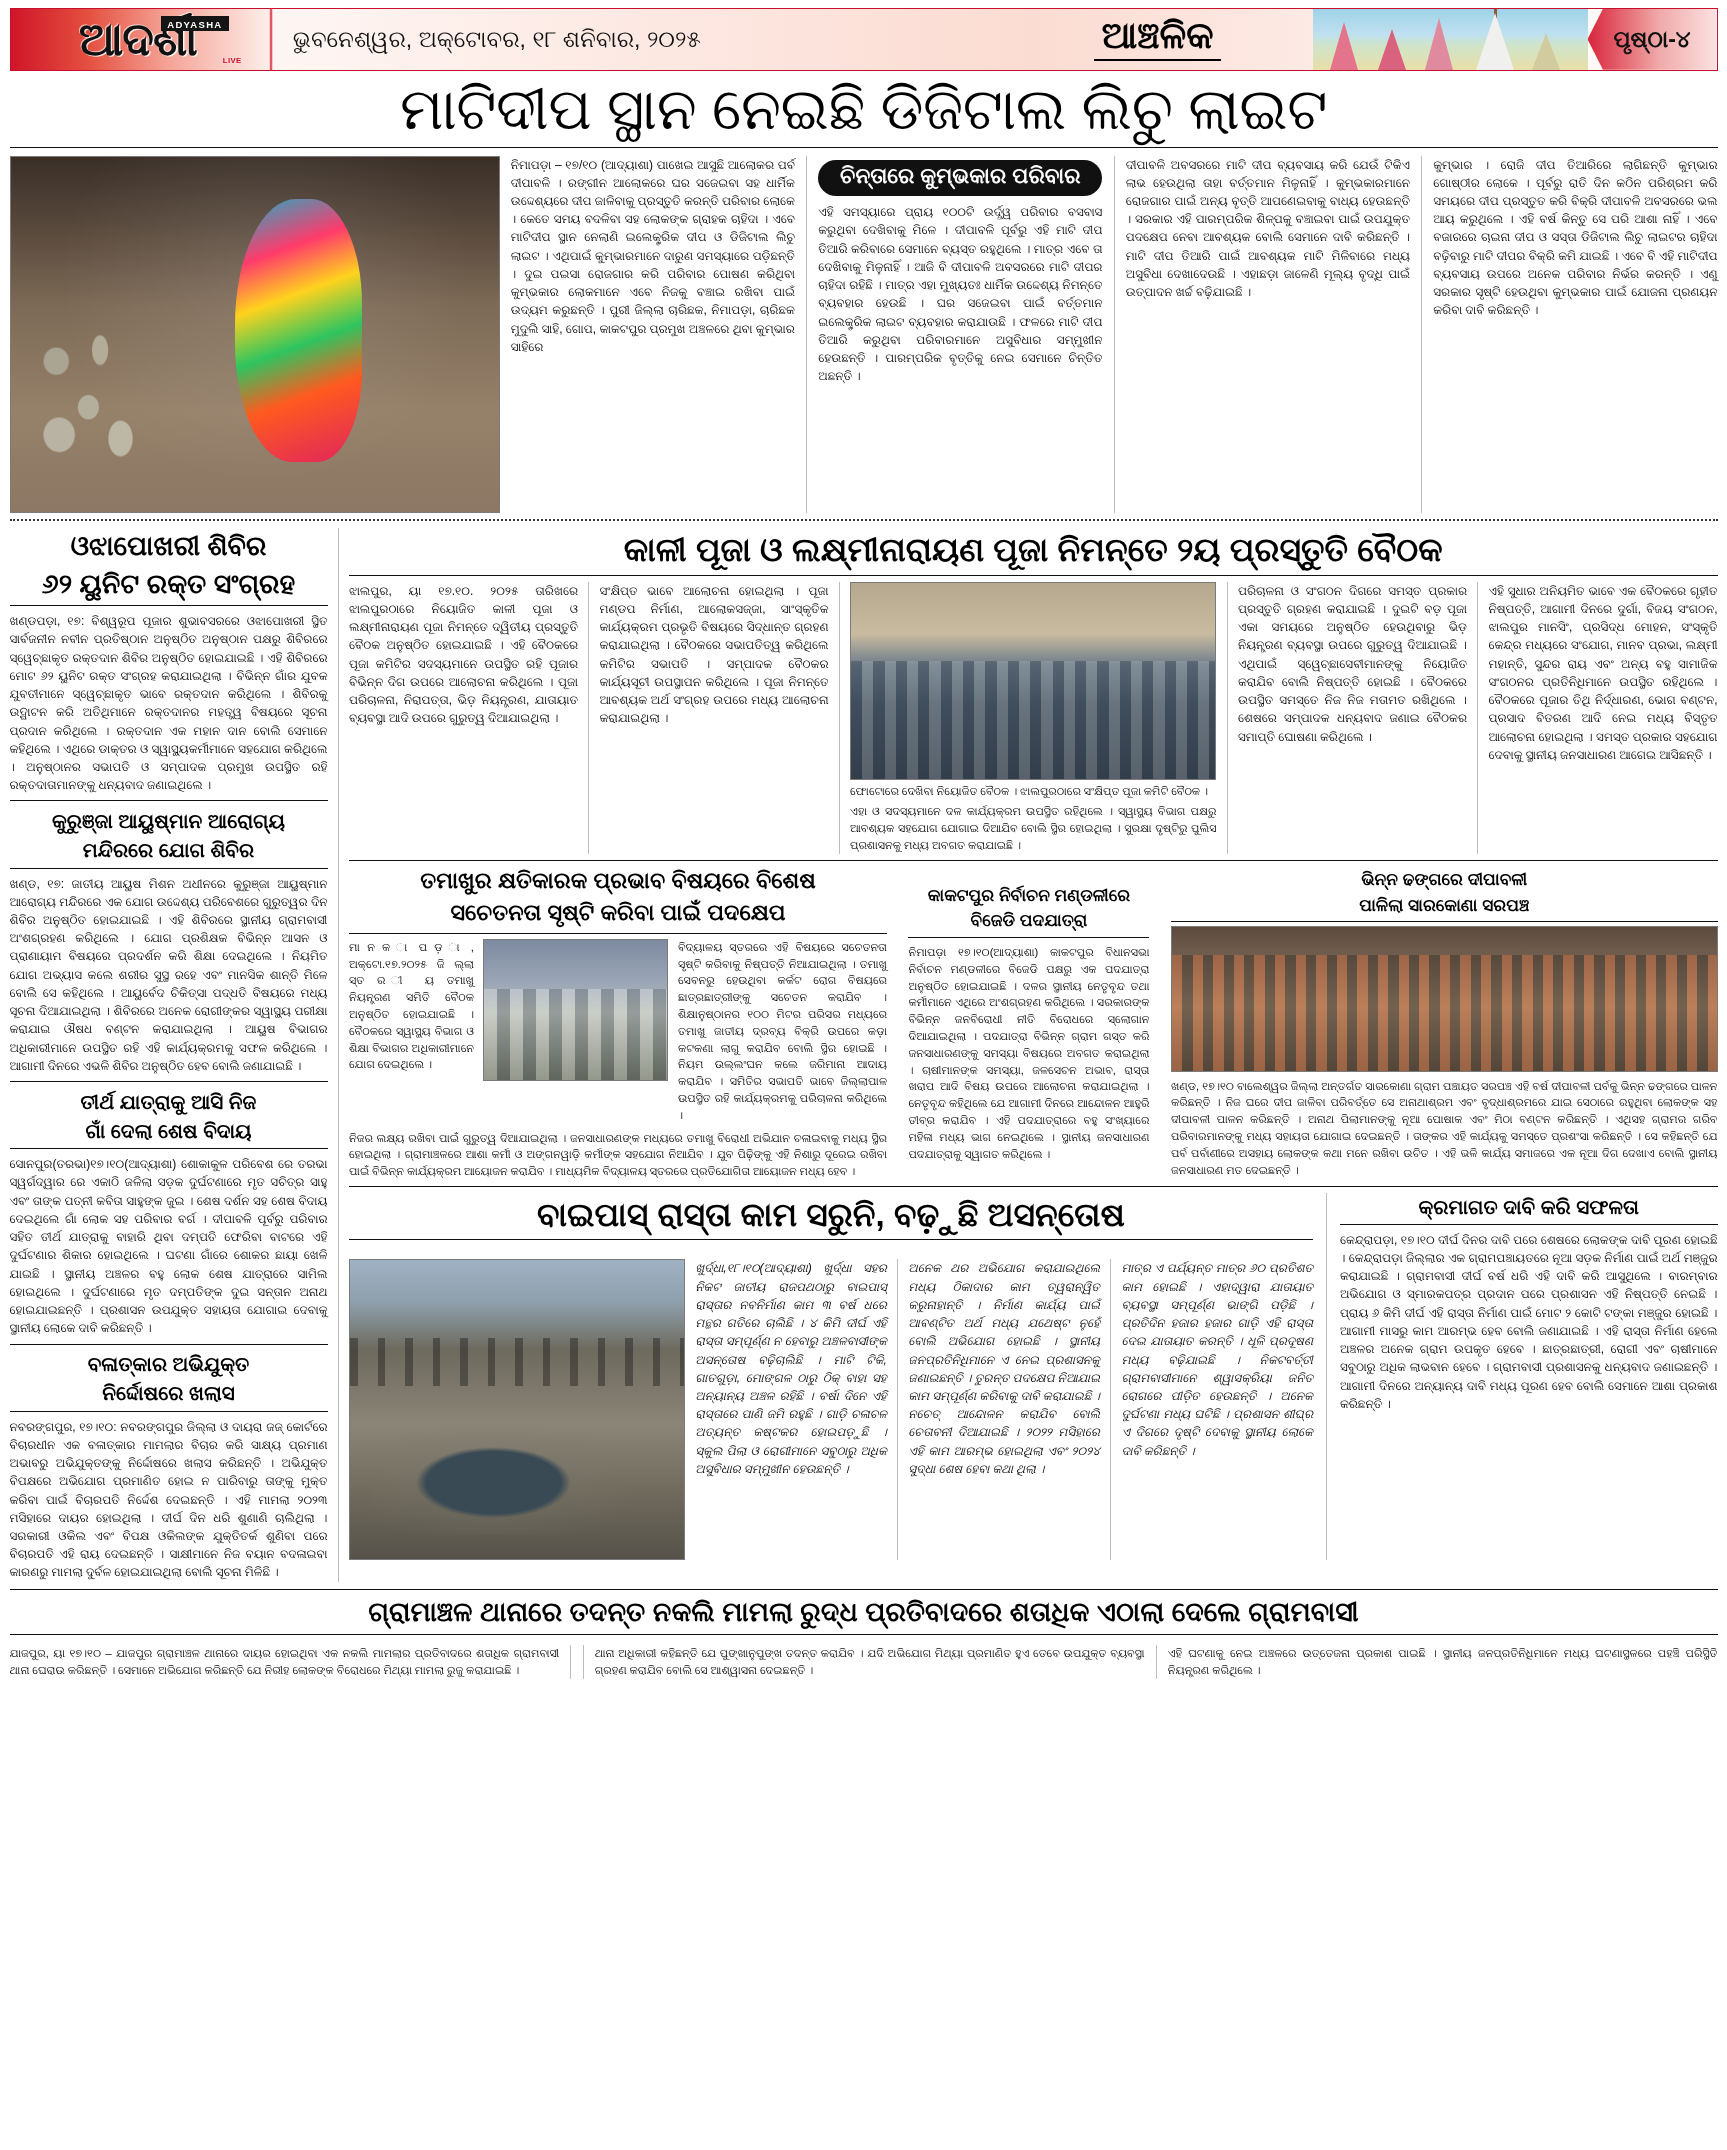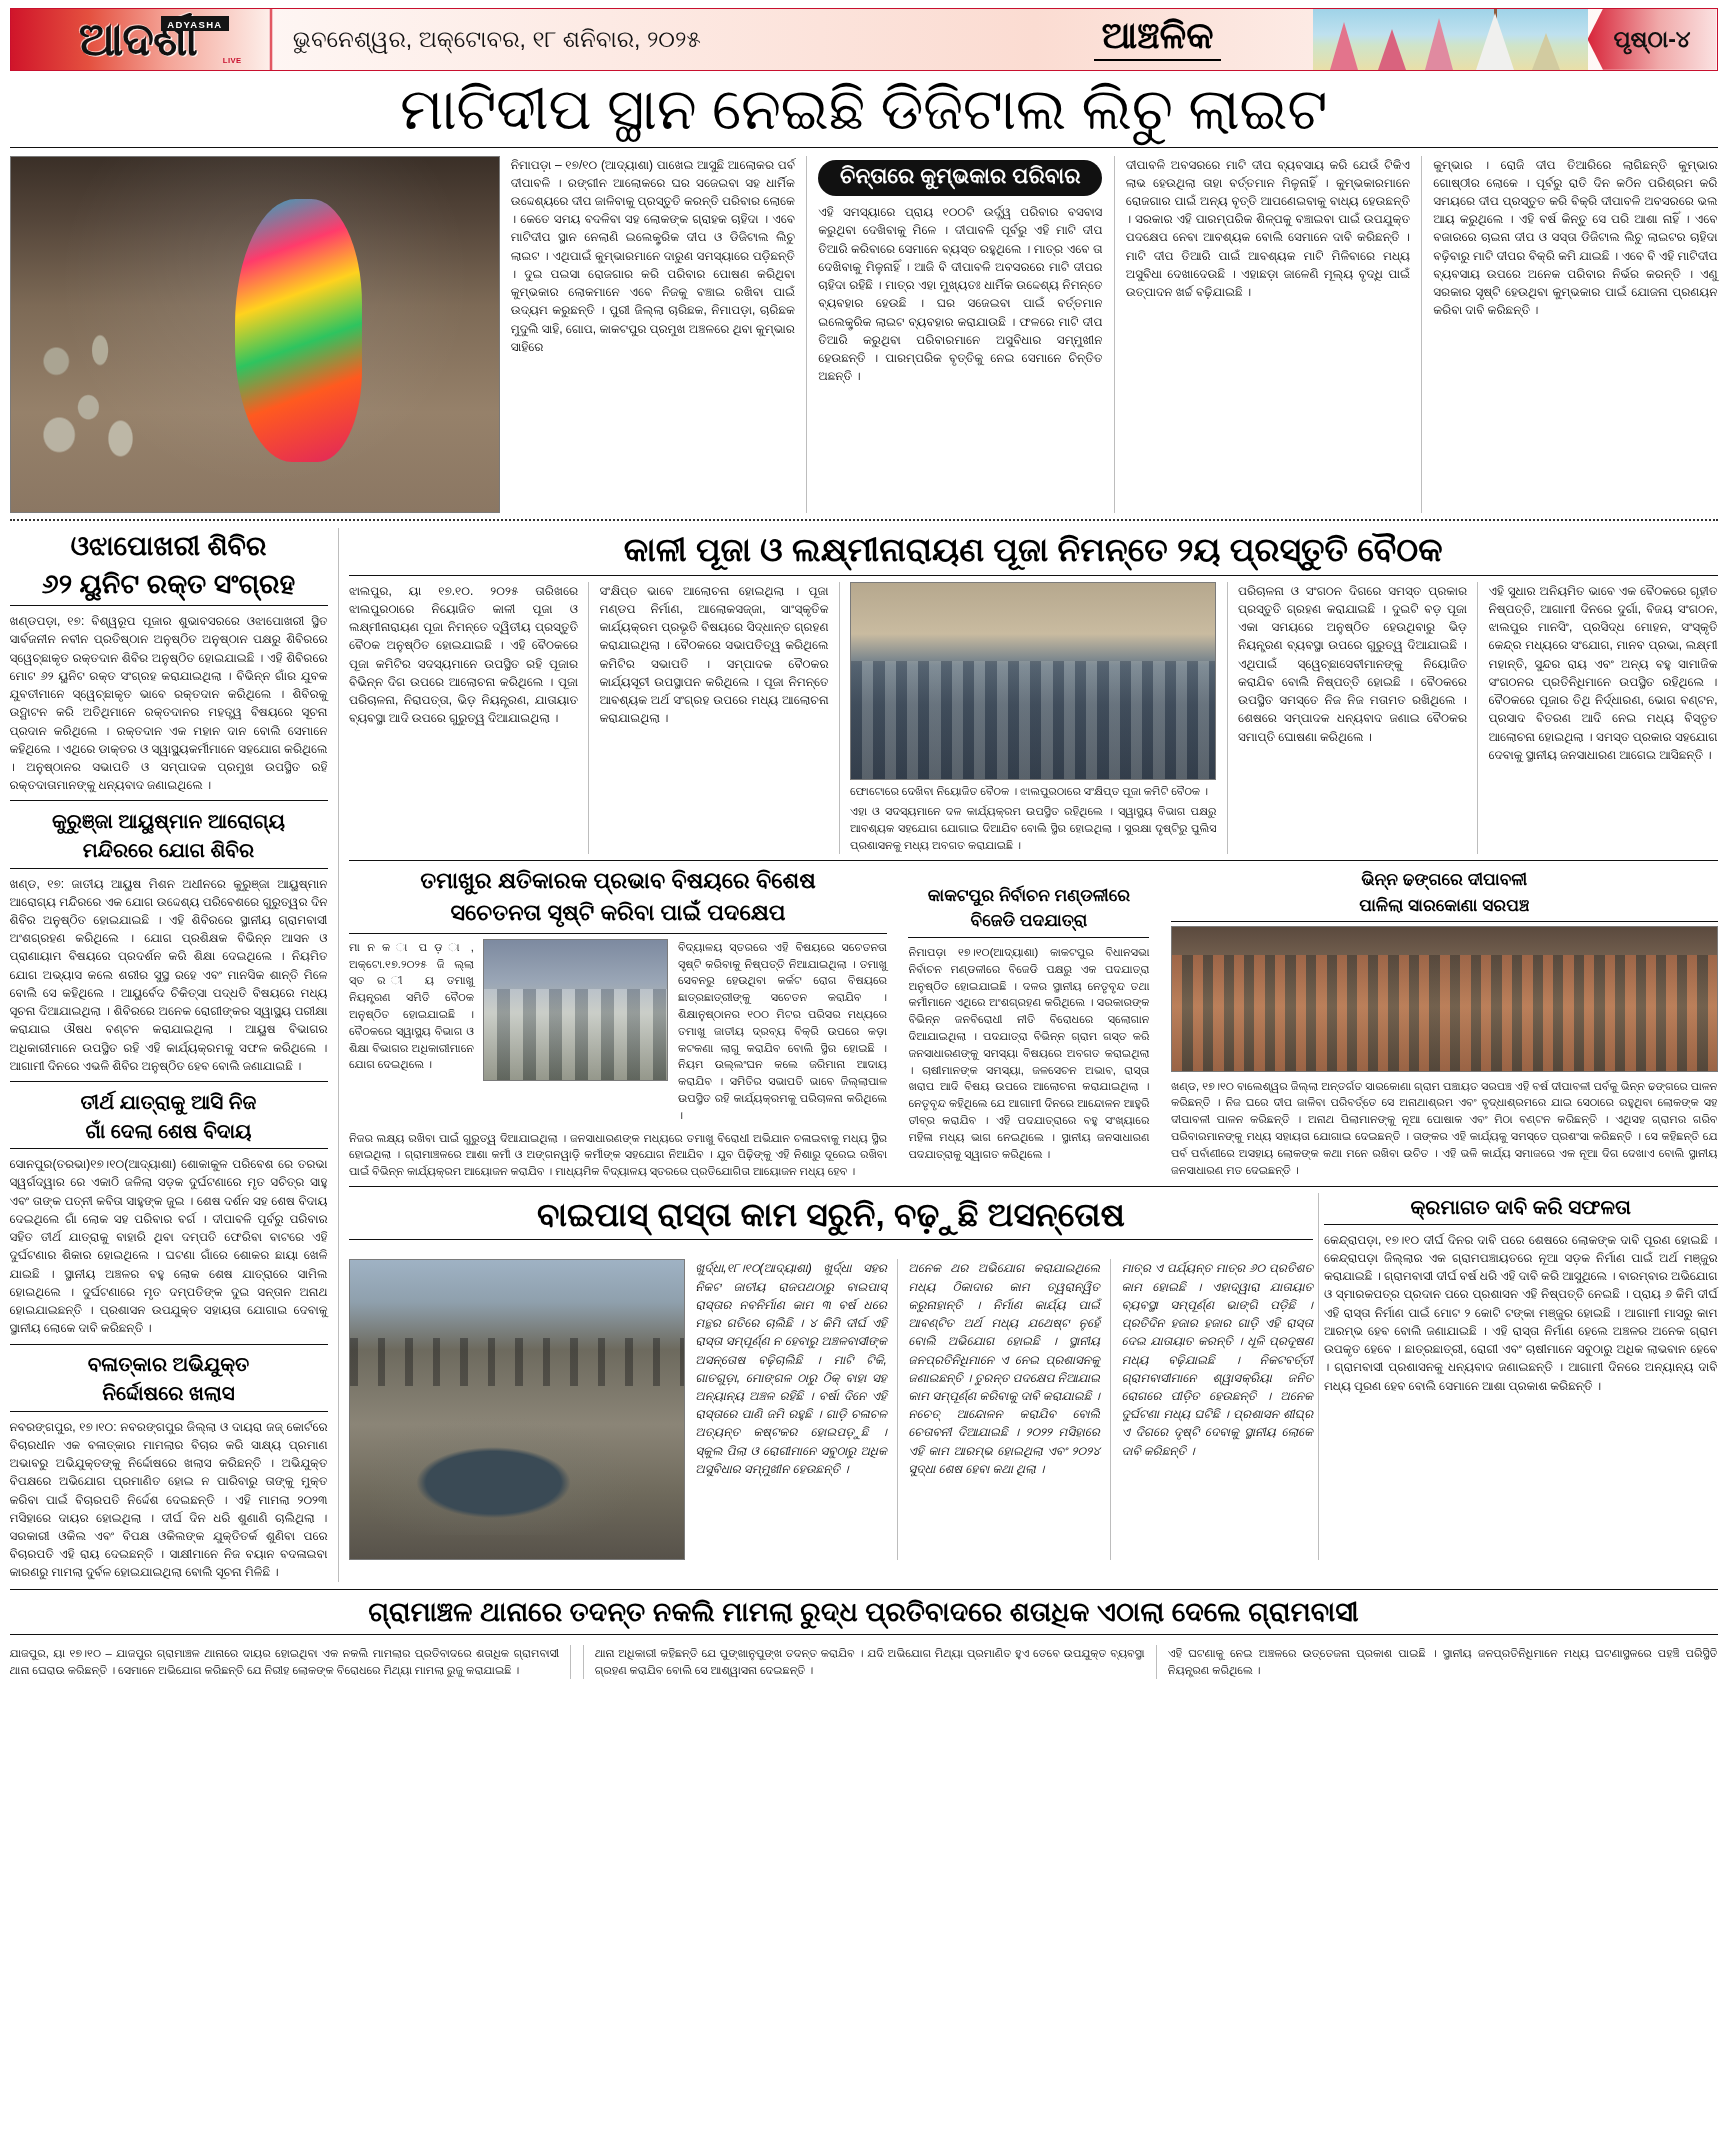--- a/index.html
+++ b/index.html
@@ -421,21 +421,21 @@
           <div class="sub-head sm">ଭିନ୍ନ ଢଙ୍ଗରେ ଦୀପାବଳୀ</div>
           <div class="sub-head sm">ପାଳିଲା ସାରକୋଣା ସରପଞ୍ଚ</div>
           <hr class="hr-thin">
           <div class="photo scene-crowd mt8" style="height:146px"></div>
           <p class="body-text small mt14">ଖଣ୍ଡ, ୧୭।୧୦ ବାଲେଶ୍ୱର ଜିଲ୍ଲା ଅନ୍ତର୍ଗତ ସାରକୋଣା ଗ୍ରାମ ପଞ୍ଚାୟତ ସରପଞ୍ଚ ଏହି ବର୍ଷ ଦୀପାବଳୀ ପର୍ବକୁ ଭିନ୍ନ ଢଙ୍ଗରେ ପାଳନ କରିଛନ୍ତି । ନିଜ ଘରେ ଦୀପ ଜାଳିବା ପରିବର୍ତ୍ତେ ସେ ଅନାଥାଶ୍ରମ ଏବଂ ବୃଦ୍ଧାଶ୍ରମରେ ଯାଇ ସେଠାରେ ରହୁଥିବା ଲୋକଙ୍କ ସହ ଦୀପାବଳୀ ପାଳନ କରିଛନ୍ତି । ଅନାଥ ପିଲାମାନଙ୍କୁ ନୂଆ ପୋଷାକ ଏବଂ ମିଠା ବଣ୍ଟନ କରିଛନ୍ତି । ଏଥିସହ ଗ୍ରାମର ଗରିବ ପରିବାରମାନଙ୍କୁ ମଧ୍ୟ ସହାୟତା ଯୋଗାଇ ଦେଇଛନ୍ତି । ତାଙ୍କର ଏହି କାର୍ଯ୍ୟକୁ ସମସ୍ତେ ପ୍ରଶଂସା କରିଛନ୍ତି । ସେ କହିଛନ୍ତି ଯେ ପର୍ବ ପର୍ବାଣୀରେ ଅସହାୟ ଲୋକଙ୍କ କଥା ମନେ ରଖିବା ଉଚିତ । ଏହି ଭଳି କାର୍ଯ୍ୟ ସମାଜରେ ଏକ ନୂଆ ଦିଗ ଦେଖାଏ ବୋଲି ସ୍ଥାନୀୟ ଜନସାଧାରଣ ମତ ଦେଇଛନ୍ତି ।</p>
         </div>
       </div>
 
       <hr class="hr-solid">
 
-      <div style="display:flex; gap:5px;">
+      <div style="display:flex; gap:13px;">
 
         <div style="flex:0 0 964px">
           <div class="sub-head xl">ବାଇପାସ୍ ରାସ୍ତା କାମ ସରୁନି, ବଢ଼ୁଛି ଅସନ୍ତୋଷ</div>
           <hr class="hr-thin">
           <div style="display:flex; gap:10.3px; margin-top:19px;font-style:italic;">
             <div style="flex:0 0 336px">
               <div class="photo scene-road" style="height:301px"></div>
             </div>
             <div style="flex:1 1 0">
               <p class="body-text">ଖୁର୍ଦ୍ଧା,୧୮।୧୦(ଆଦ୍ୟାଶା) ଖୁର୍ଦ୍ଧା ସହର ନିକଟ ଜାତୀୟ ରାଜପଥଠାରୁ ବାଇପାସ୍ ରାସ୍ତାର ନବନିର୍ମାଣ କାମ ୩ ବର୍ଷ ଧରେ ମନ୍ଥର ଗତିରେ ଚାଲିଛି । ୪ କିମି ଦୀର୍ଘ ଏହି ରାସ୍ତା ସମ୍ପୂର୍ଣ୍ଣ ନ ହେବାରୁ ଅଞ୍ଚଳବାସୀଙ୍କ ଅସନ୍ତୋଷ ବଢ଼ିଚାଲିଛି । ମାଟି ଟିକି, ଗାତଗୁଡ଼ା, ମୋଙ୍ଗଳ ଠାରୁ ଠିକ୍ ବାହା ସହ ଅନ୍ୟାନ୍ୟ ଅଞ୍ଚଳ ରହିଛି । ବର୍ଷା ଦିନେ ଏହି ରାସ୍ତାରେ ପାଣି ଜମି ରହୁଛି । ଗାଡ଼ି ଚଳାଚଳ ଅତ୍ୟନ୍ତ କଷ୍ଟକର ହୋଇପଡ଼ୁଛି । ସ୍କୁଲ ପିଲା ଓ ରୋଗୀମାନେ ସବୁଠାରୁ ଅଧିକ ଅସୁବିଧାର ସମ୍ମୁଖୀନ ହେଉଛନ୍ତି ।</p>

